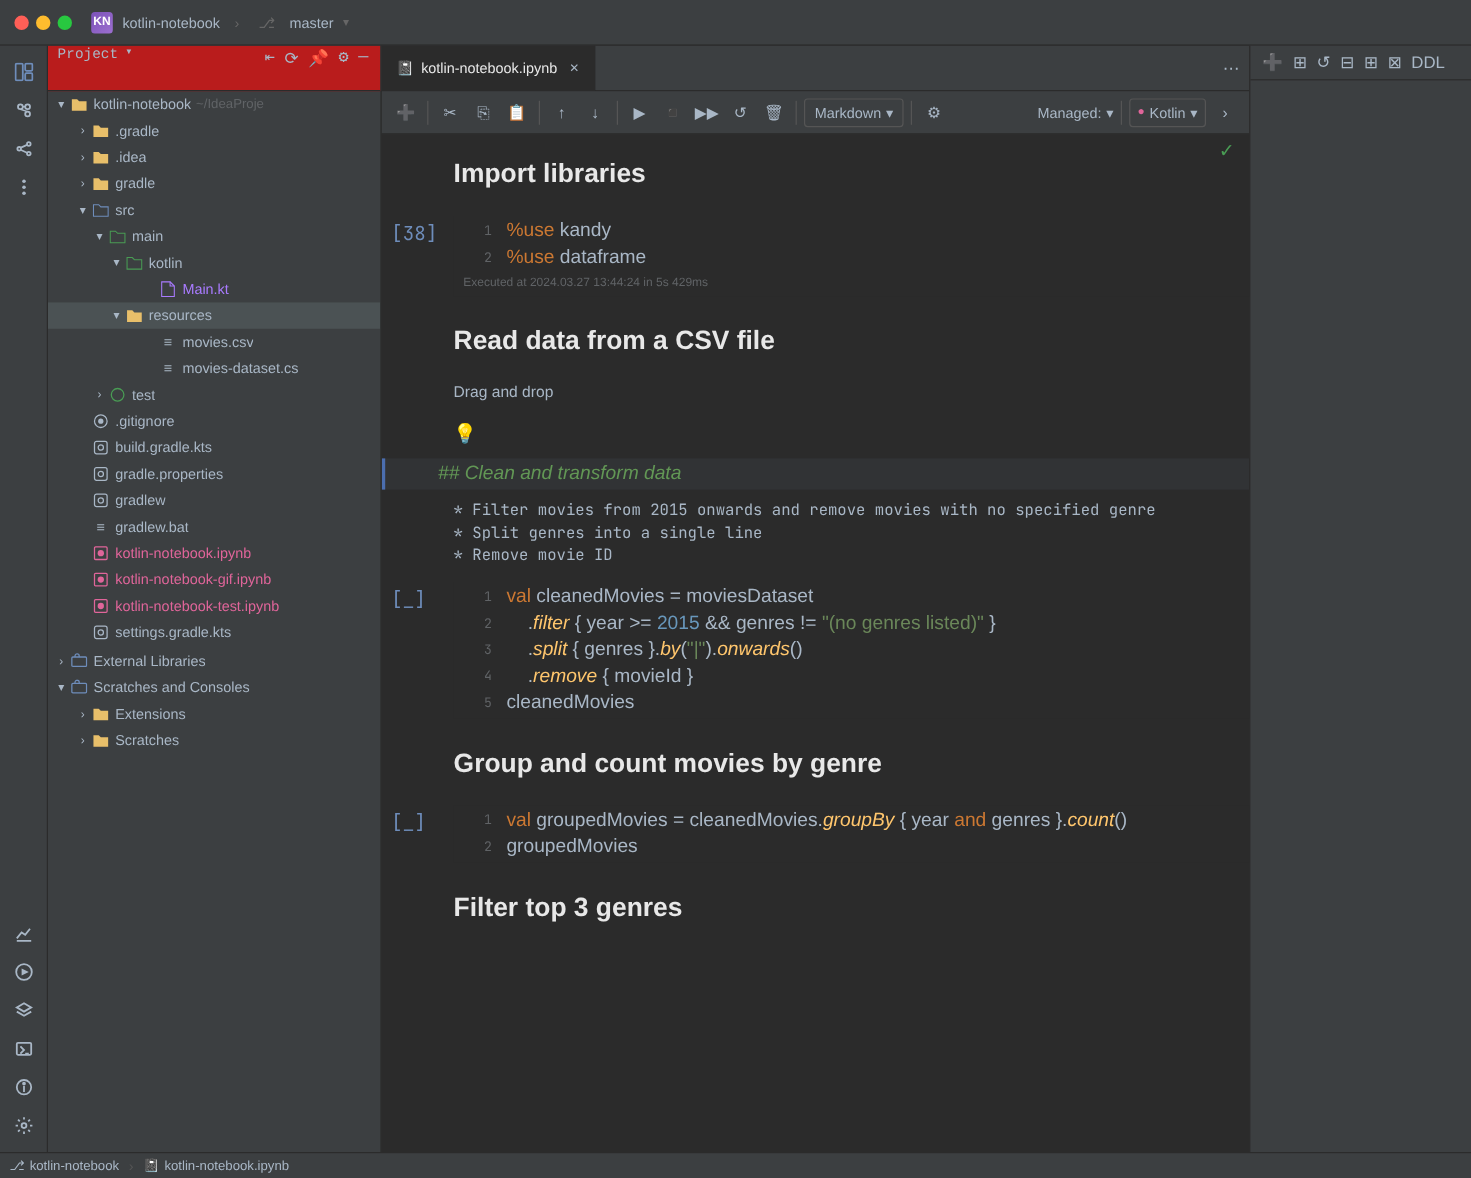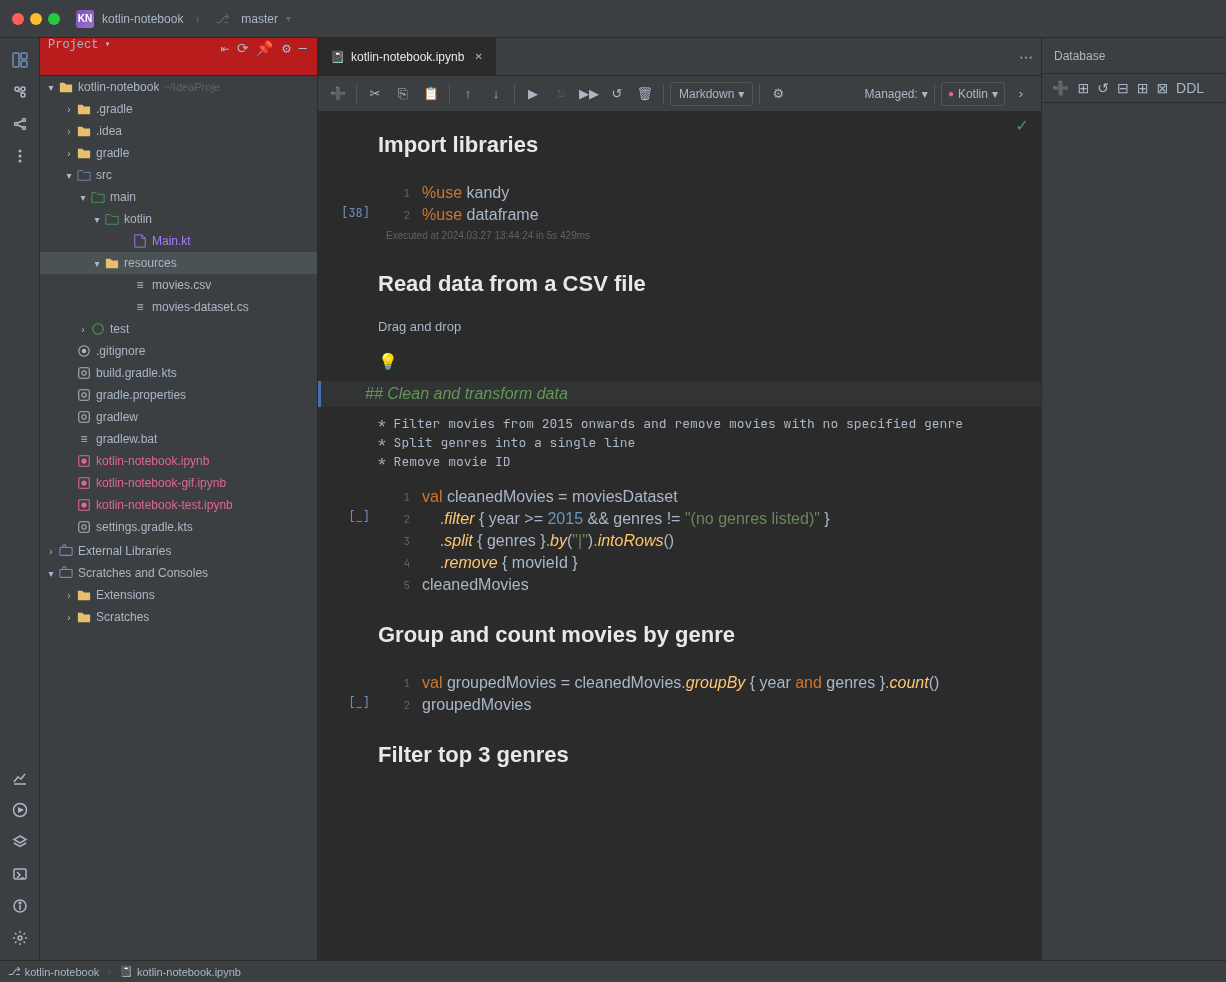--- a/index.html
+++ b/index.html
@@ -337,26 +337,24 @@
       margin: 4px 0;
     }
     .cell-gutter {
       width: 60px;
       display: flex;
       flex-direction: column;
       flex-shrink: 0;
     }
     .cell-number {
       color: #6e8dbb;
-      font-size: 12px;
+      font-size: 16px;
       font-family: 'JetBrains Mono', monospace;
       padding: 4px 8px;
-      text-align: right;
       white-space: nowrap;
-      margin-top: 21px;
     }
     .cell-content {
       flex: 1;
       background: #2b2b2b;
       font-family: 'JetBrains Mono', 'Courier New', monospace;
       font-size: 13px;
       overflow: hidden;
     }
     .cell-body {
       padding: 2px 8px;
@@ -952,21 +950,21 @@
             <div class="code-line">
               <span class="line-number">1</span>
               <span class="line-code"><span class="kw">val</span> <span class="var">cleanedMovies</span> <span class="op">=</span> <span class="var">moviesDataset</span></span>
             </div>
             <div class="code-line">
               <span class="line-number">2</span>
               <span class="line-code">    .<span class="method">filter</span> <span class="op">{</span> <span class="var">year</span> <span class="op">&gt;=</span> <span class="num">2015</span> <span class="op">&amp;&amp;</span> <span class="var">genres</span> <span class="op">!=</span> <span class="str">"(no genres listed)"</span> <span class="op">}</span></span>
             </div>
             <div class="code-line">
               <span class="line-number">3</span>
-              <span class="line-code">    .<span class="method">split</span> <span class="op">{</span> <span class="var">genres</span> <span class="op">}.</span><span class="method">by</span>(<span class="str">"|"</span>).<span class="method">intoRows</span>()</span>
+              <span class="line-code">    .<span class="method">split</span> <span class="op">{</span> <span class="var">genres</span> <span class="op">}.</span><span class="method">by</span>(<span class="str">"|"</span>).<span class="method">onwards</span>()</span>
             </div>
             <div class="code-line">
               <span class="line-number">4</span>
               <span class="line-code">    .<span class="method">remove</span> <span class="op">{</span> <span class="var">movieId</span> <span class="op">}</span></span>
             </div>
             <div class="code-line">
               <span class="line-number">5</span>
               <span class="line-code"><span class="var">cleanedMovies</span></span>
             </div>
           </div>
@@ -996,23 +994,20 @@
       </div>
 
       <div class="md-section" style="padding-bottom:30px;">
         <div class="md-h1">Filter top 3 genres</div>
       </div>
 
     </div>
   </div>
 
   <div class="right-panel">
-    <div class="right-panel-header">
-      <span class="right-panel-title">Database</span>
-    </div>
     <div class="right-panel-toolbar">
       <span title="Add">➕</span>
       <span title="Browse">⊞</span>
       <span title="Refresh">↺</span>
       <span title="Schema">⊟</span>
       <span title="Grid">⊞</span>
       <span title="Table">⊠</span>
       <span title="DDL">DDL</span>
     </div>
   </div>

